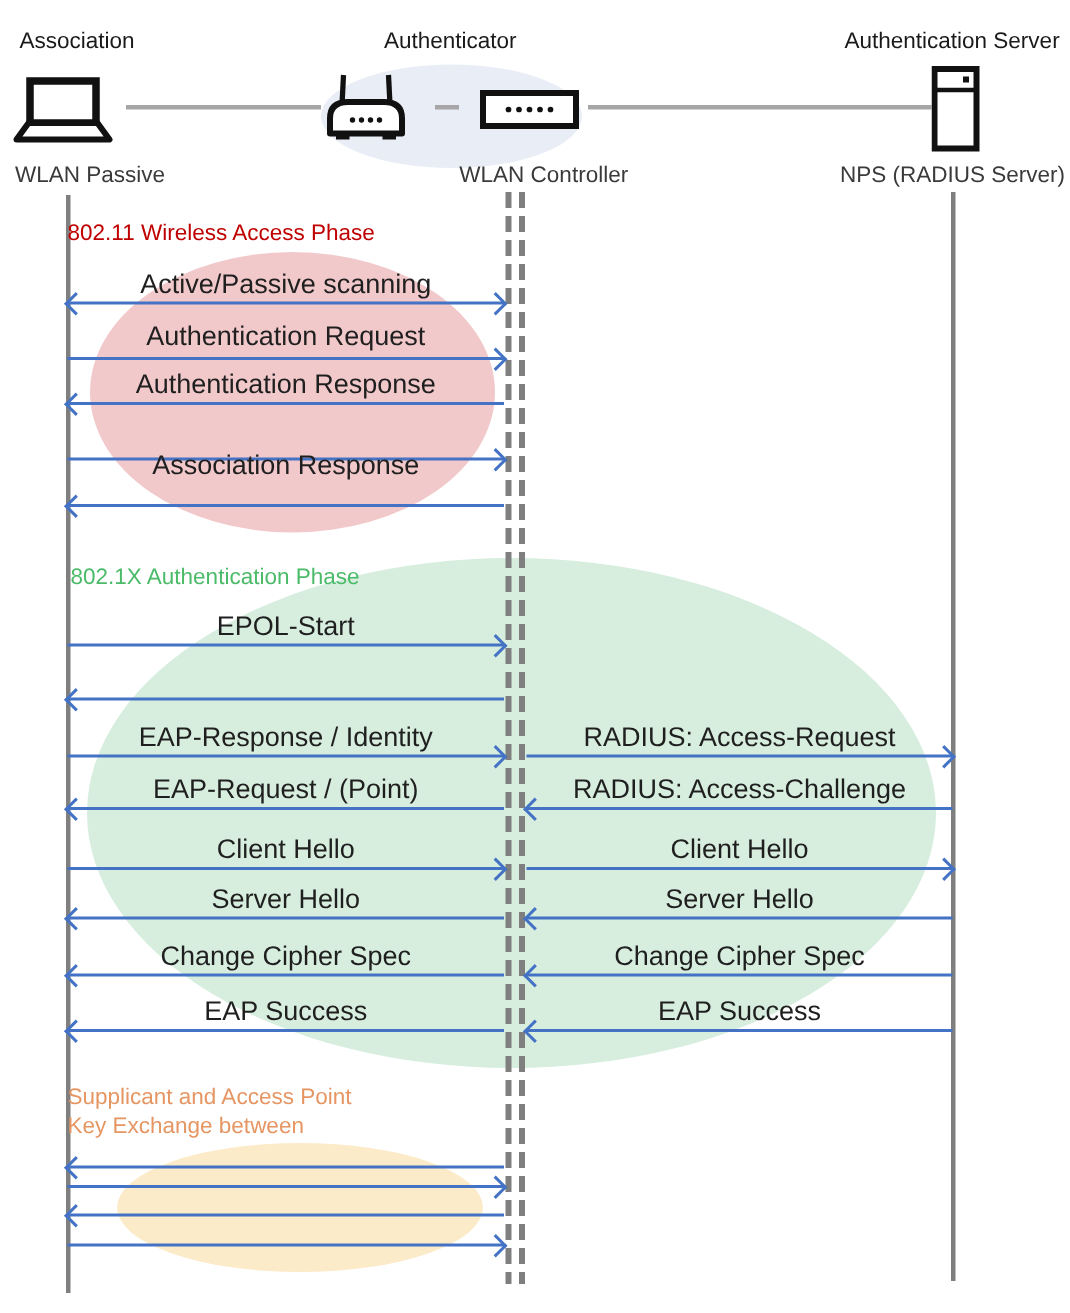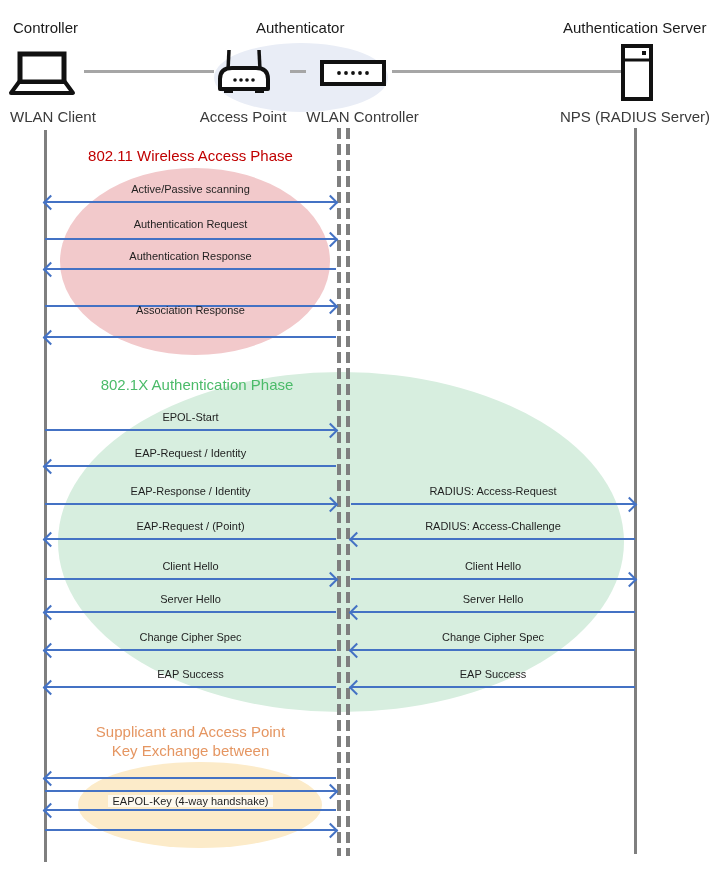--- a/index.html
+++ b/index.html
@@ -10,39 +10,39 @@
   .dash-line{position:absolute;width:4px;z-index:1;
              background:repeating-linear-gradient(#7F7F7F 0 11px,transparent 11px 16px)}
   .conn{position:absolute;height:3px;background:#A6A6A6;top:70px;z-index:0}
   .arrow{position:absolute;height:2px;background:#4472C4;z-index:2}
   .arrow.r::after{content:"";position:absolute;right:0;top:-4px;width:9px;height:9px;
                   border-top:2px solid #4472C4;border-right:2px solid #4472C4;transform:rotate(45deg)}
   .arrow.l::before{content:"";position:absolute;left:0;top:-4px;width:9px;height:9px;
                   border-top:2px solid #4472C4;border-left:2px solid #4472C4;transform:rotate(-45deg)}
   .segL{left:45px;width:291px}
   .segR{left:351px;width:284px}
-  .msg{position:absolute;font-size:11px;color:#1F1F1F;text-align:center;white-space:nowrap;
+  .msg{position:absolute;font-size:18px;color:#1F1F1F;text-align:center;white-space:nowrap;
        z-index:2;height:17px;line-height:17px}
-  .ptitle{position:absolute;font-size:15px;text-align:center;white-space:nowrap;z-index:2}
+  .ptitle{position:absolute;font-size:15px;white-space:nowrap;z-index:2}
   .pt1{color:#C00000}
   .pt2{color:#4BBB69}
   .pt3{color:#E59662;line-height:19px}
   .role{position:absolute;top:19px;font-size:15px;color:#1A1A1A;white-space:nowrap;z-index:2}
   .dev{position:absolute;top:108px;font-size:15px;color:#3A3A3A;white-space:nowrap;z-index:2;text-align:center}
   .icon{position:absolute;z-index:2}
   .hl{background:rgba(255,255,255,0.72);padding:0 5px}
   .z3{z-index:3}
   svg{display:block}
 </style>
 </head>
 <body>
 
 <div id="canvas">
 
-  <div class="role" style="left:13px">Controller</div>
+  <div class="role" style="left:13px">Association</div>
   <div class="role" style="left:256px">Authenticator</div>
   <div class="role" style="left:563px">Authentication Server</div>
 
   <div class="ellipse" style="left:214px;top:43px;width:174px;height:69px;background:#E9EDF6"></div>
 
   <div class="conn" style="left:84px;width:130px"></div>
   <div class="conn" style="left:290px;width:16px"></div>
   <div class="conn" style="left:392px;width:229px"></div>
 
   <div class="icon" style="left:8px;top:51px">
@@ -75,22 +75,21 @@
     </svg>
   </div>
   <div class="icon" style="left:621px;top:44px">
     <svg width="33" height="58" viewBox="0 0 33 58">
       <rect x="2" y="2" width="28" height="53" fill="#fff" stroke="#111" stroke-width="4"></rect>
       <line x1="3" y1="16" x2="30" y2="16" stroke="#111" stroke-width="3"></line>
       <rect x="21" y="7" width="4" height="4" fill="#111"></rect>
     </svg>
   </div>
 
-  <div class="dev" style="left:10px;text-align:left">WLAN Client</div>
-  <div class="dev" style="left:165px;width:156px">Access Point</div>
+  <div class="dev" style="left:10px;text-align:left">WLAN Passive</div>
   <div class="dev" style="left:284px;width:157px">WLAN Controller</div>
   <div class="dev" style="left:556px;width:158px">NPS (RADIUS Server)</div>
 
   <div class="ellipse" style="left:60px;top:168px;width:270px;height:187px;background:#F2C9CB"></div>
   <div class="ellipse" style="left:58px;top:372px;width:566px;height:340px;background:#D7EEDF"></div>
   <div class="ellipse" style="left:78px;top:762px;width:244px;height:86px;background:#FCEBC9"></div>
 
   <div class="lifeline" style="left:44px;top:130px;height:732px"></div>
   <div class="dash-line" style="left:337px;top:128px;height:728px"></div>
   <div class="dash-line" style="left:346px;top:128px;height:728px"></div>
@@ -113,21 +112,20 @@
   <div class="arrow l segL" style="top:268px"></div>
 
   <div class="arrow r segL" style="top:305px"></div>
 
   <div class="msg segL" style="top:302px">Association Response</div>
   <div class="arrow l segL" style="top:336px"></div>
 
   <div class="msg segL" style="top:409px">EPOL-Start</div>
   <div class="arrow r segL" style="top:429px"></div>
 
-  <div class="msg segL" style="top:445px">EAP-Request / Identity</div>
   <div class="arrow l segL" style="top:465px"></div>
 
   <div class="msg segL" style="top:483px">EAP-Response / Identity</div>
   <div class="arrow r segL" style="top:503px"></div>
   <div class="msg segR" style="top:483px">RADIUS: Access-Request</div>
   <div class="arrow r segR" style="top:503px"></div>
 
   <div class="msg segL" style="top:518px">EAP-Request / (Point)</div>
   <div class="arrow l segL" style="top:538px"></div>
   <div class="msg segR" style="top:518px">RADIUS: Access-Challenge</div>
@@ -148,19 +146,16 @@
   <div class="msg segR" style="top:629px">Change Cipher Spec</div>
   <div class="arrow l segR" style="top:649px"></div>
 
   <div class="msg segL" style="top:666px">EAP Success</div>
   <div class="arrow l segL" style="top:686px"></div>
   <div class="msg segR" style="top:666px">EAP Success</div>
   <div class="arrow l segR" style="top:686px"></div>
 
   <div class="arrow l segL z3" style="top:777px"></div>
   <div class="arrow r segL z3" style="top:790px"></div>
-  <div class="msg segL" style="top:794px;height:15px;line-height:15px">
-    <span class="hl">EAPOL-Key (4-way handshake)</span>
-  </div>
   <div class="arrow l segL z3" style="top:809px"></div>
   <div class="arrow r segL z3" style="top:829px"></div>
 
 </div>
 
 </body></html>

